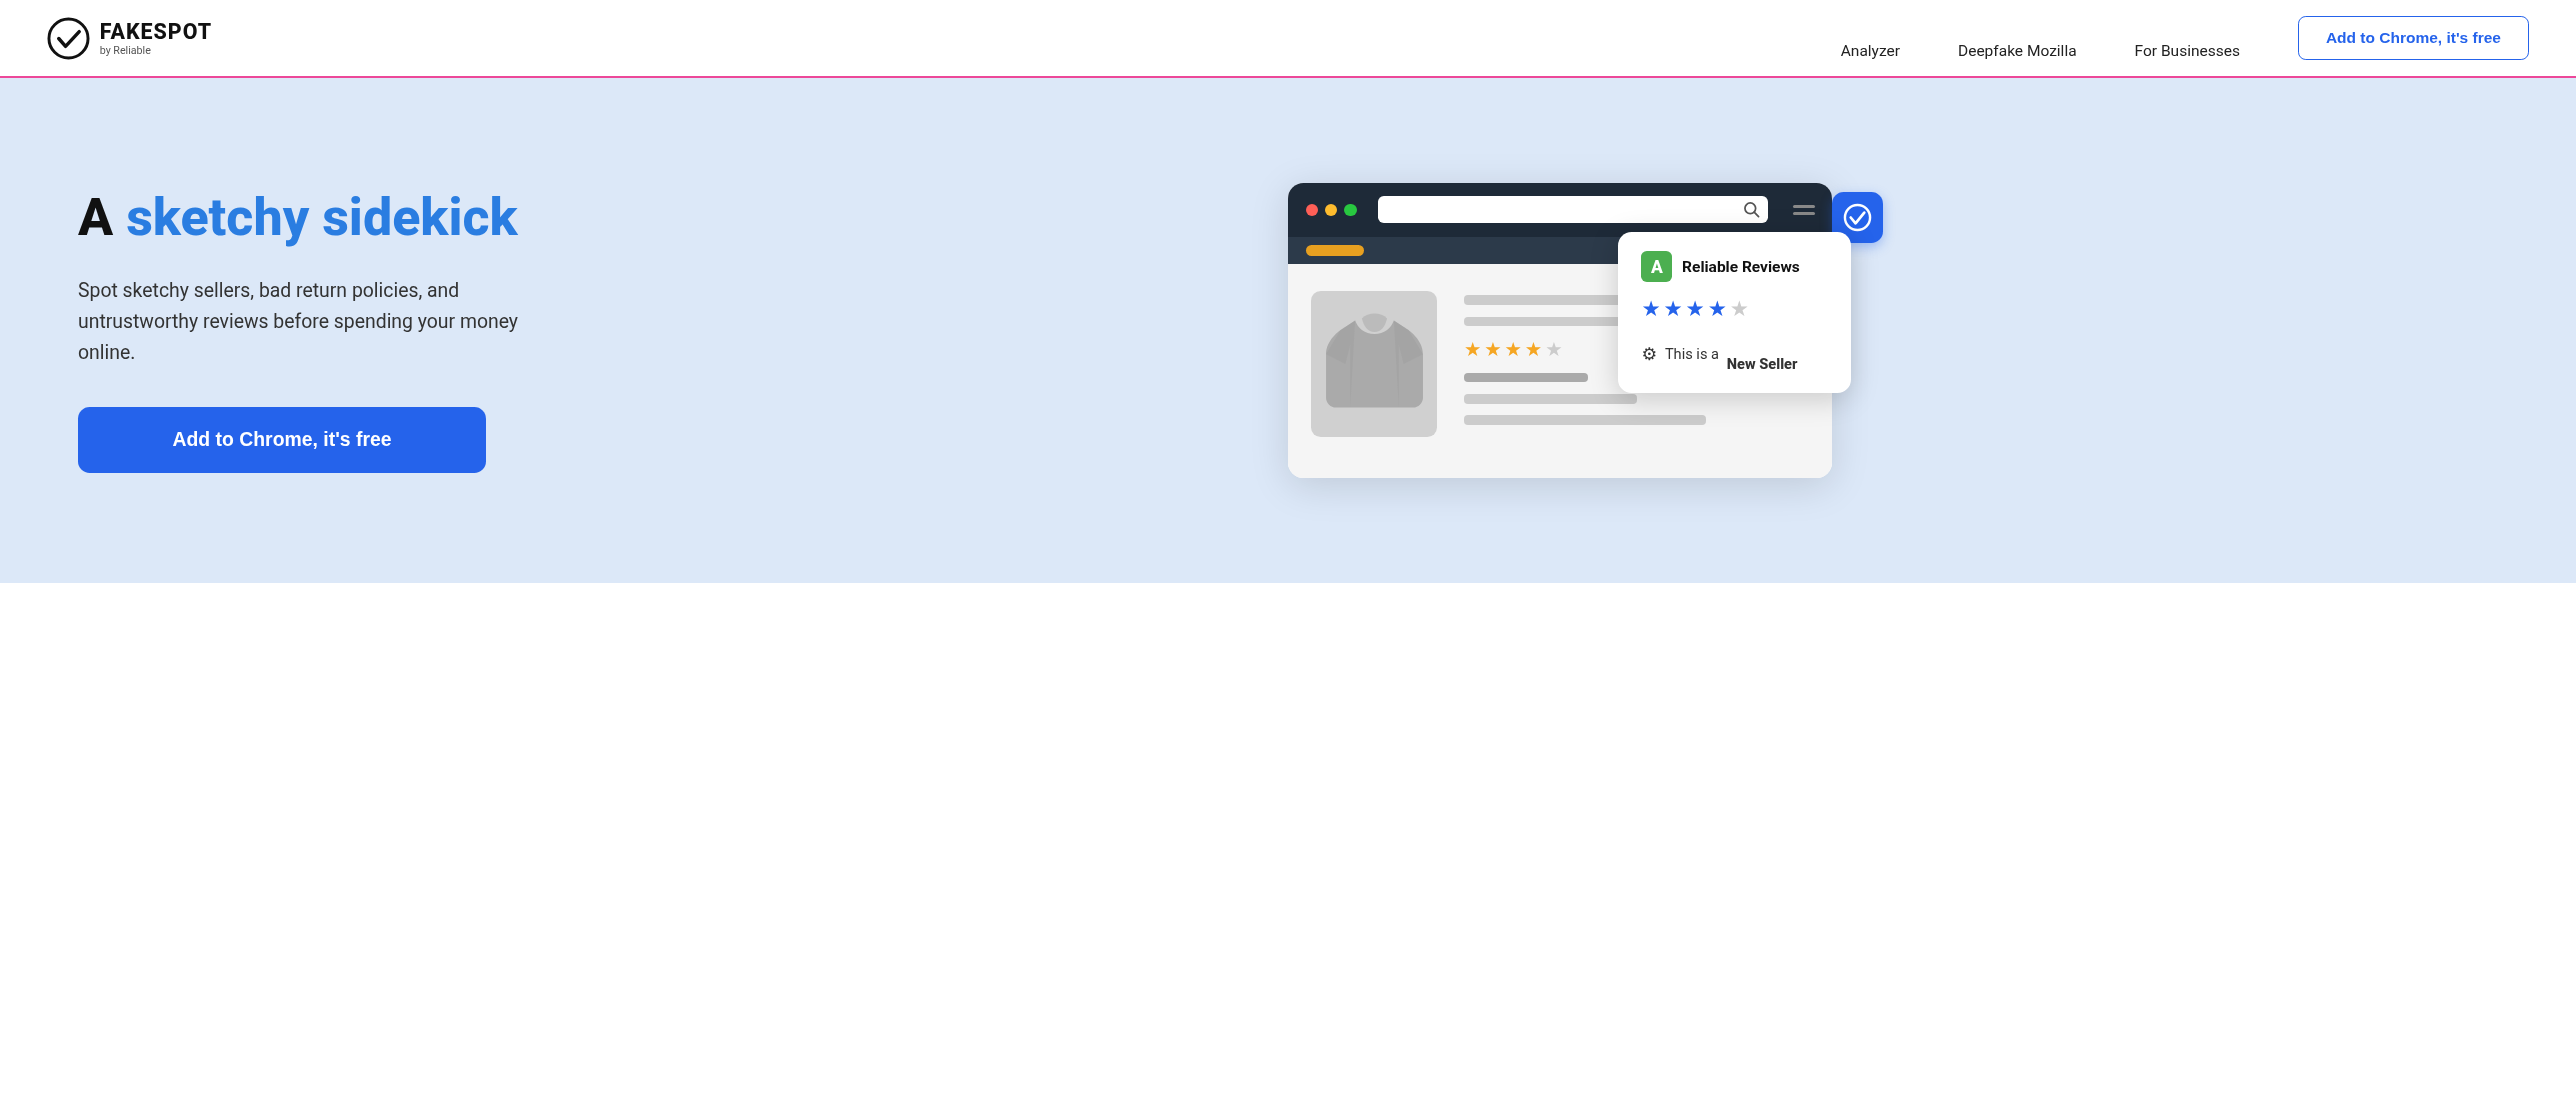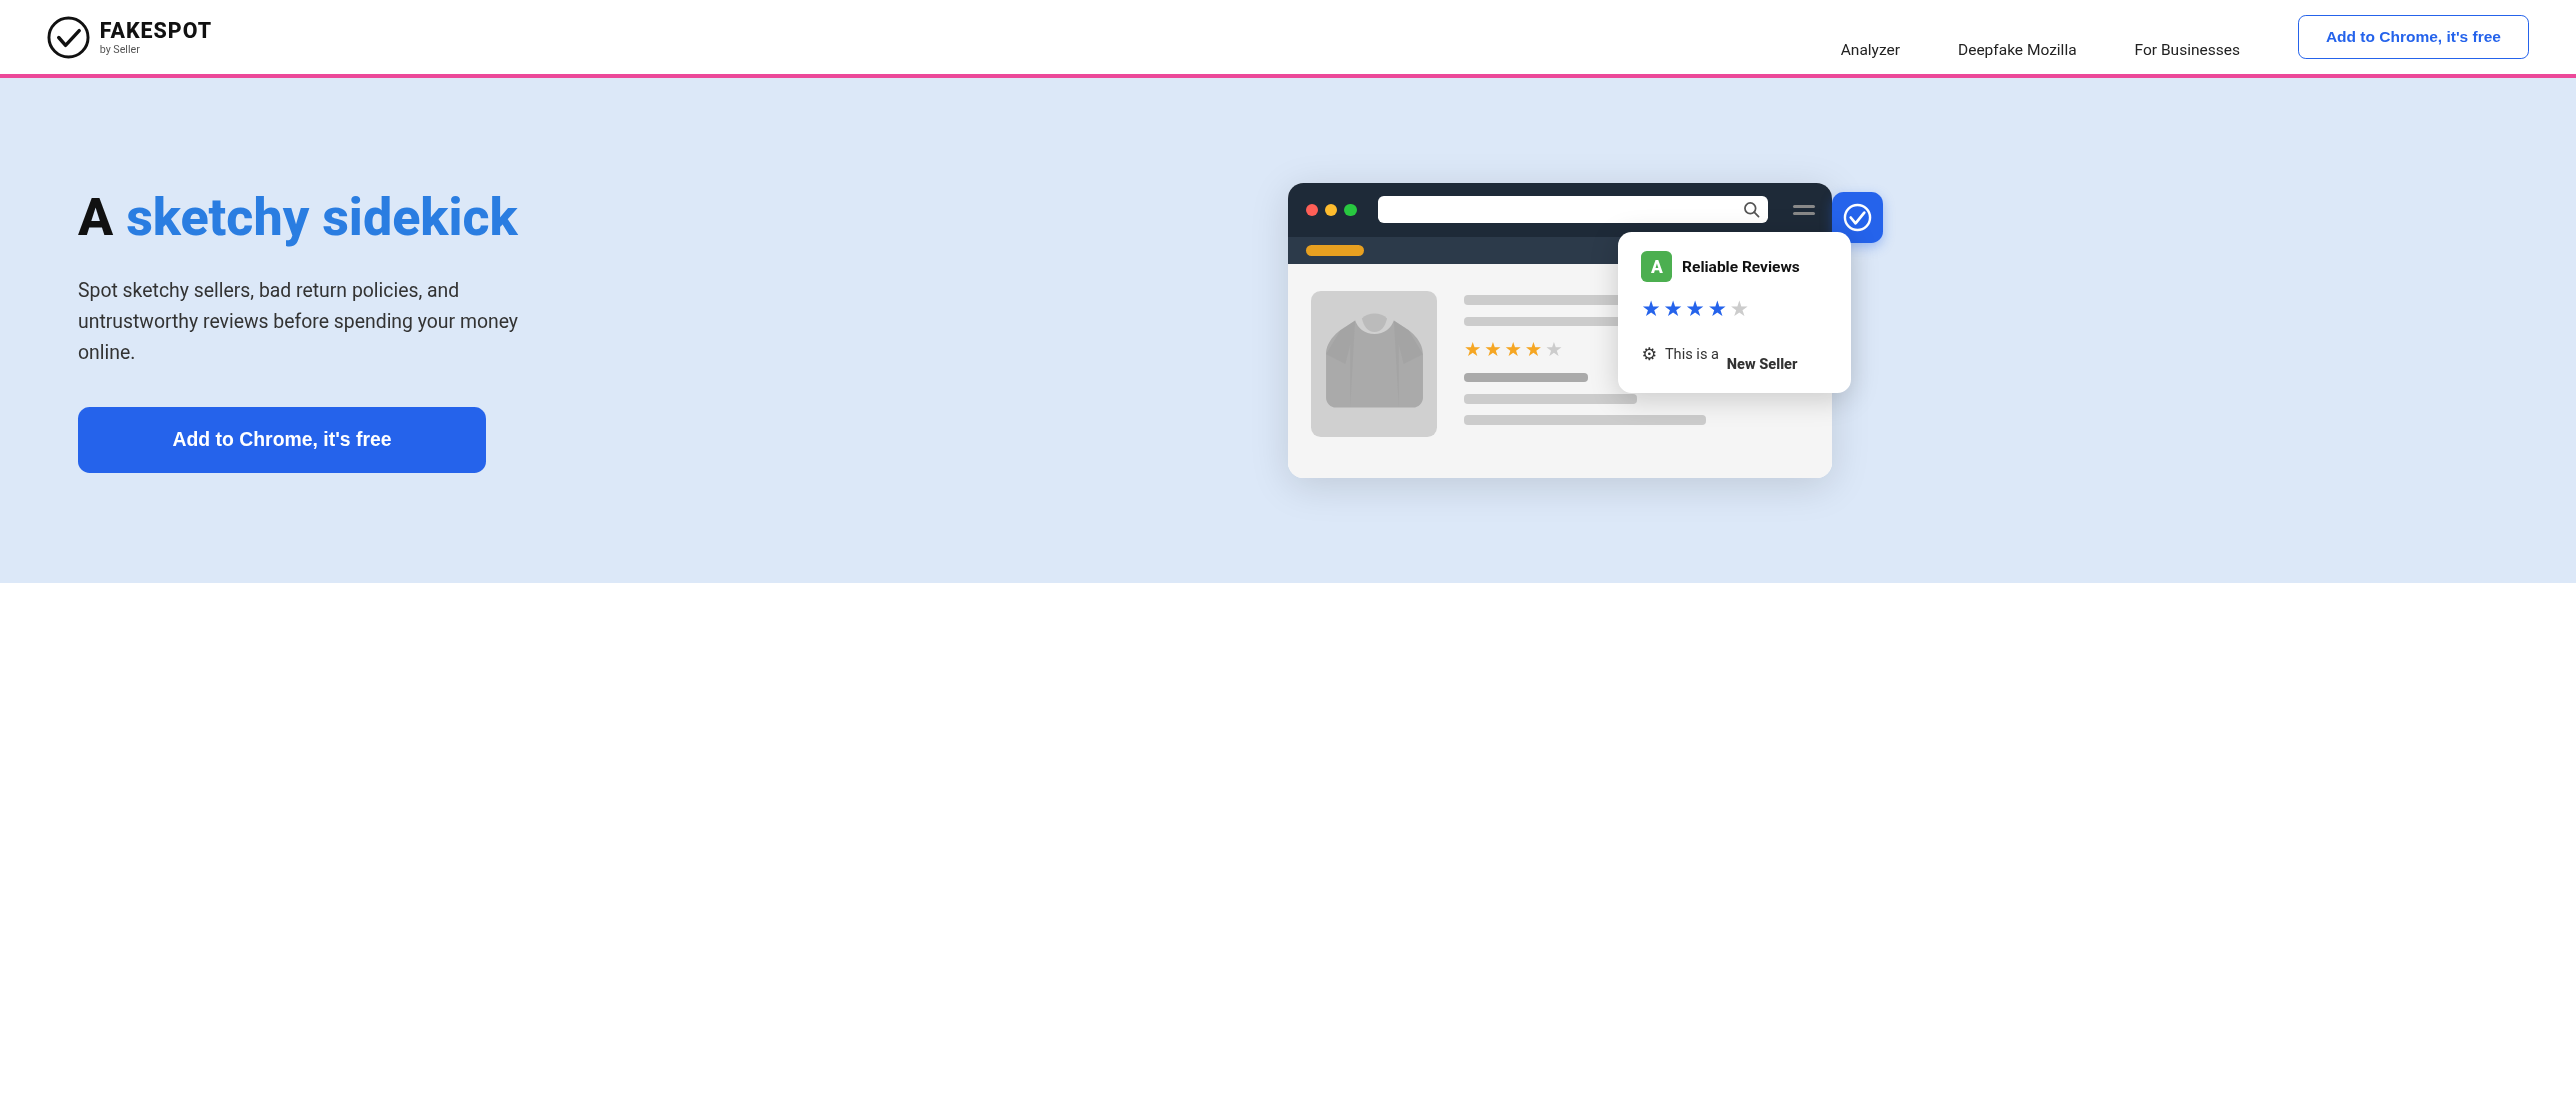--- a/index.html
+++ b/index.html
@@ -6,21 +6,21 @@
     body { font-family: -apple-system, BlinkMacSystemFont, 'Segoe UI', Roboto, sans-serif; background: #fff; }
 
     
     nav {
       display: flex;
       align-items: center;
       justify-content: space-between;
       padding: 0 47px;
       height: 78px;
       background: #fff;
-      border-bottom: 4px solid #ec4899;
+      border-bottom: 2px solid #ec4899;
     }
     .nav-logo {
       display: flex;
       align-items: center;
       gap: 9.7px;
     }
     .nav-logo-icon {
       width: 43px;
       height: 43px;
     }
@@ -305,21 +305,21 @@
 <body>
 
 <nav>
   <div class="nav-logo">
     <svg class="nav-logo-icon" viewBox="0 0 44 44" fill="none" xmlns="http://www.w3.org/2000/svg">
       <circle cx="22" cy="22" r="20" stroke="#111" stroke-width="3" fill="none"></circle>
       <path d="M12 22 L19 30 L33 15" stroke="#111" stroke-width="3.5" stroke-linecap="round" stroke-linejoin="round"></path>
     </svg>
     <div class="nav-logo-text">
       <span class="nav-logo-title">FAKESPOT</span>
-      <span class="nav-logo-sub">by Seller</span>
+      <span class="nav-logo-sub">by Reliable</span>
     </div>
   </div>
 
   <div class="nav-links">
     <a class="nav-link">Analyzer</a>
     <a class="nav-link">Deepfake Mozilla</a>
     <a class="nav-link">For Businesses</a>
     <button class="nav-cta">Add to Chrome, it's free</button>
   </div>
 </nav>

